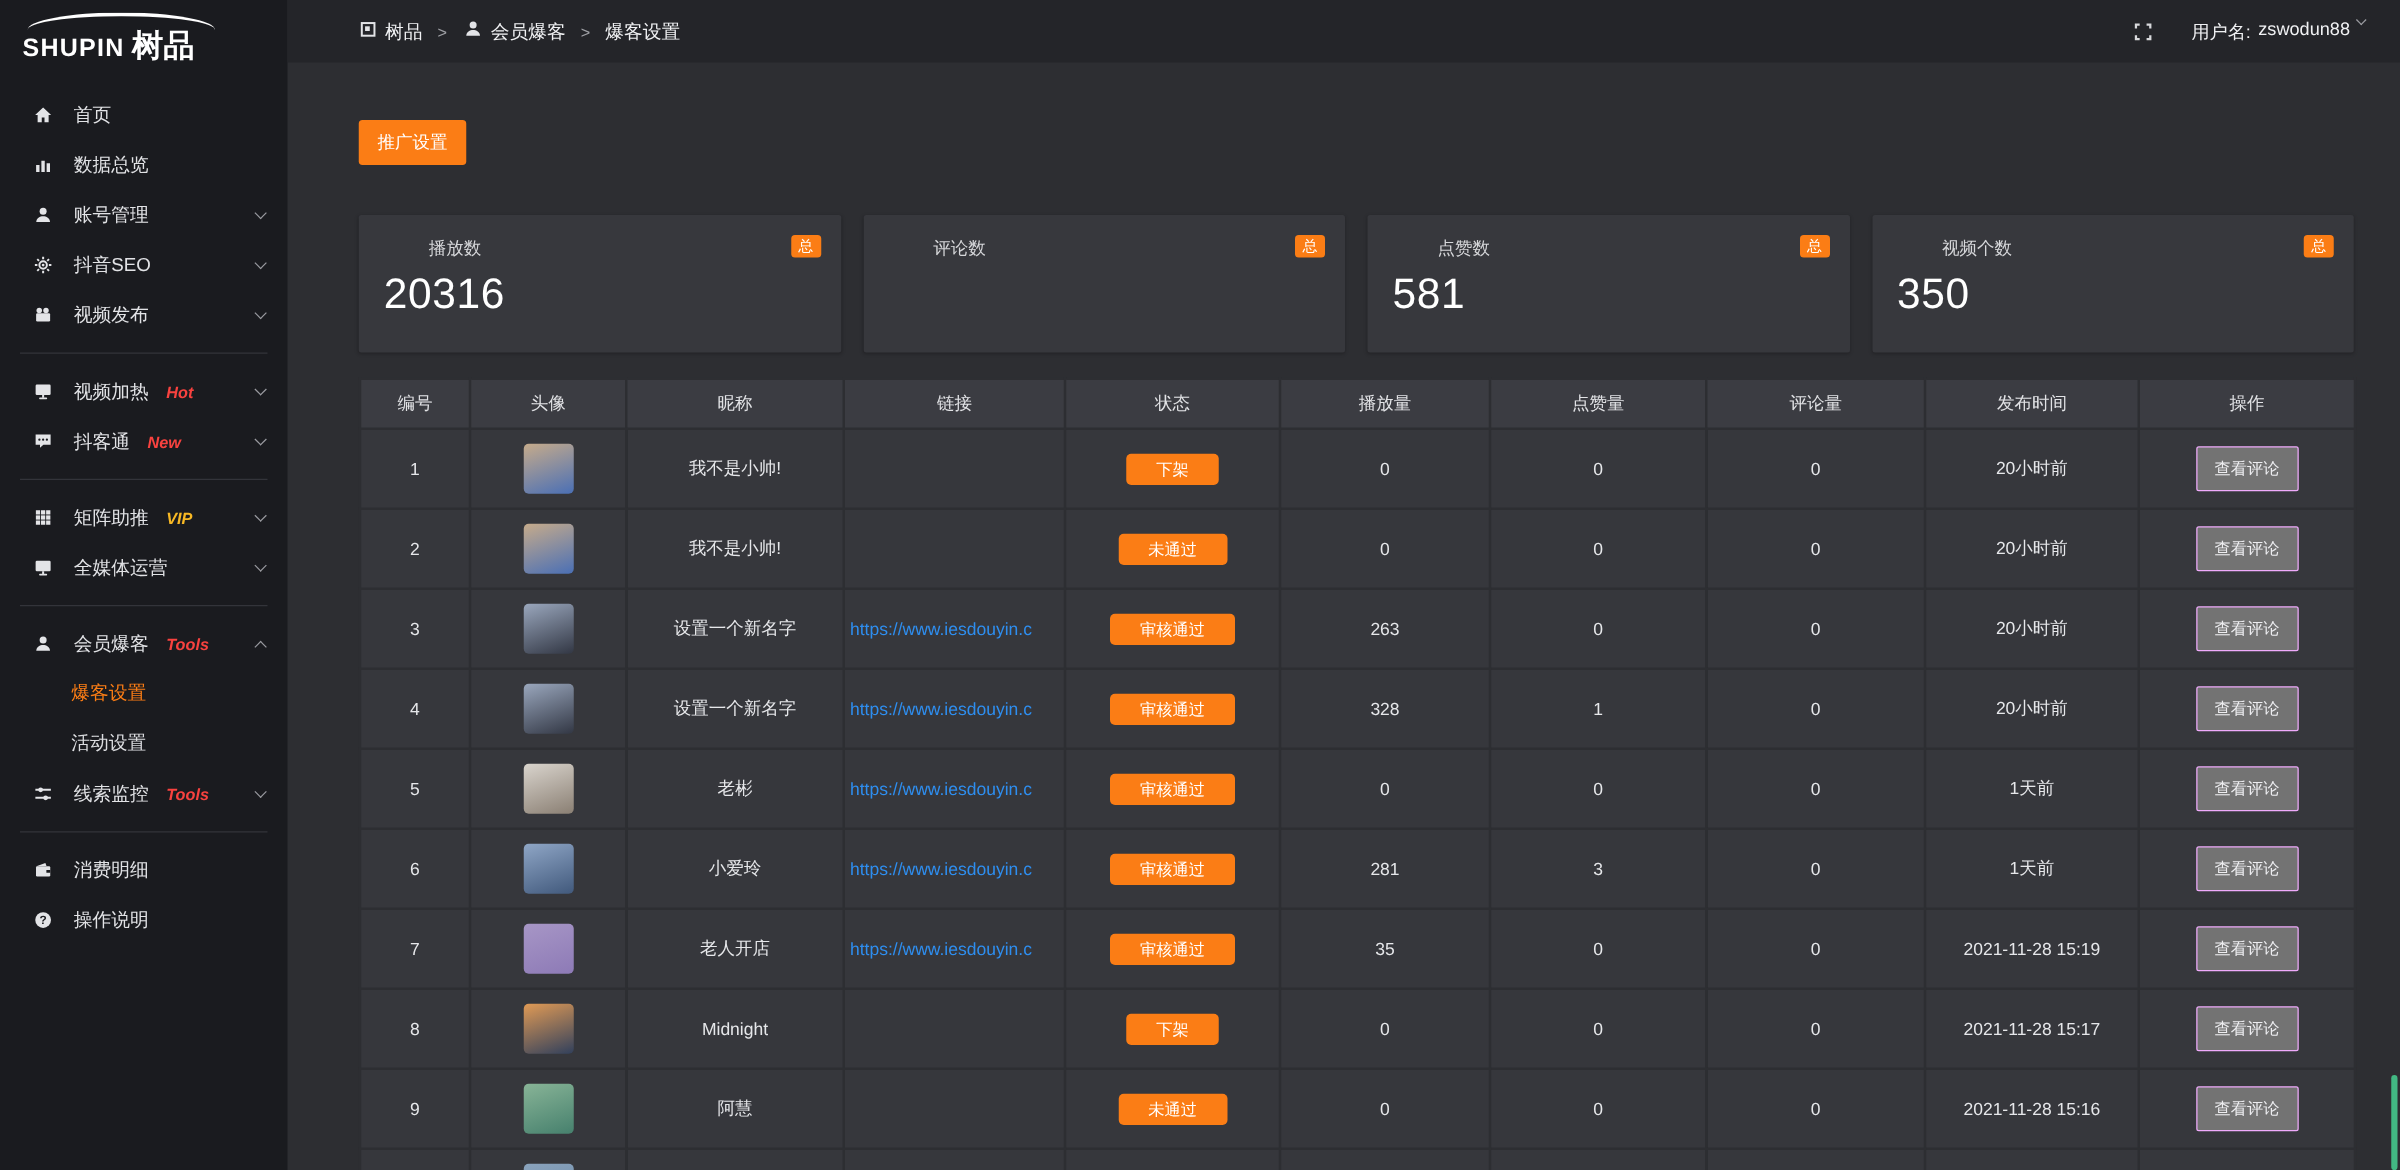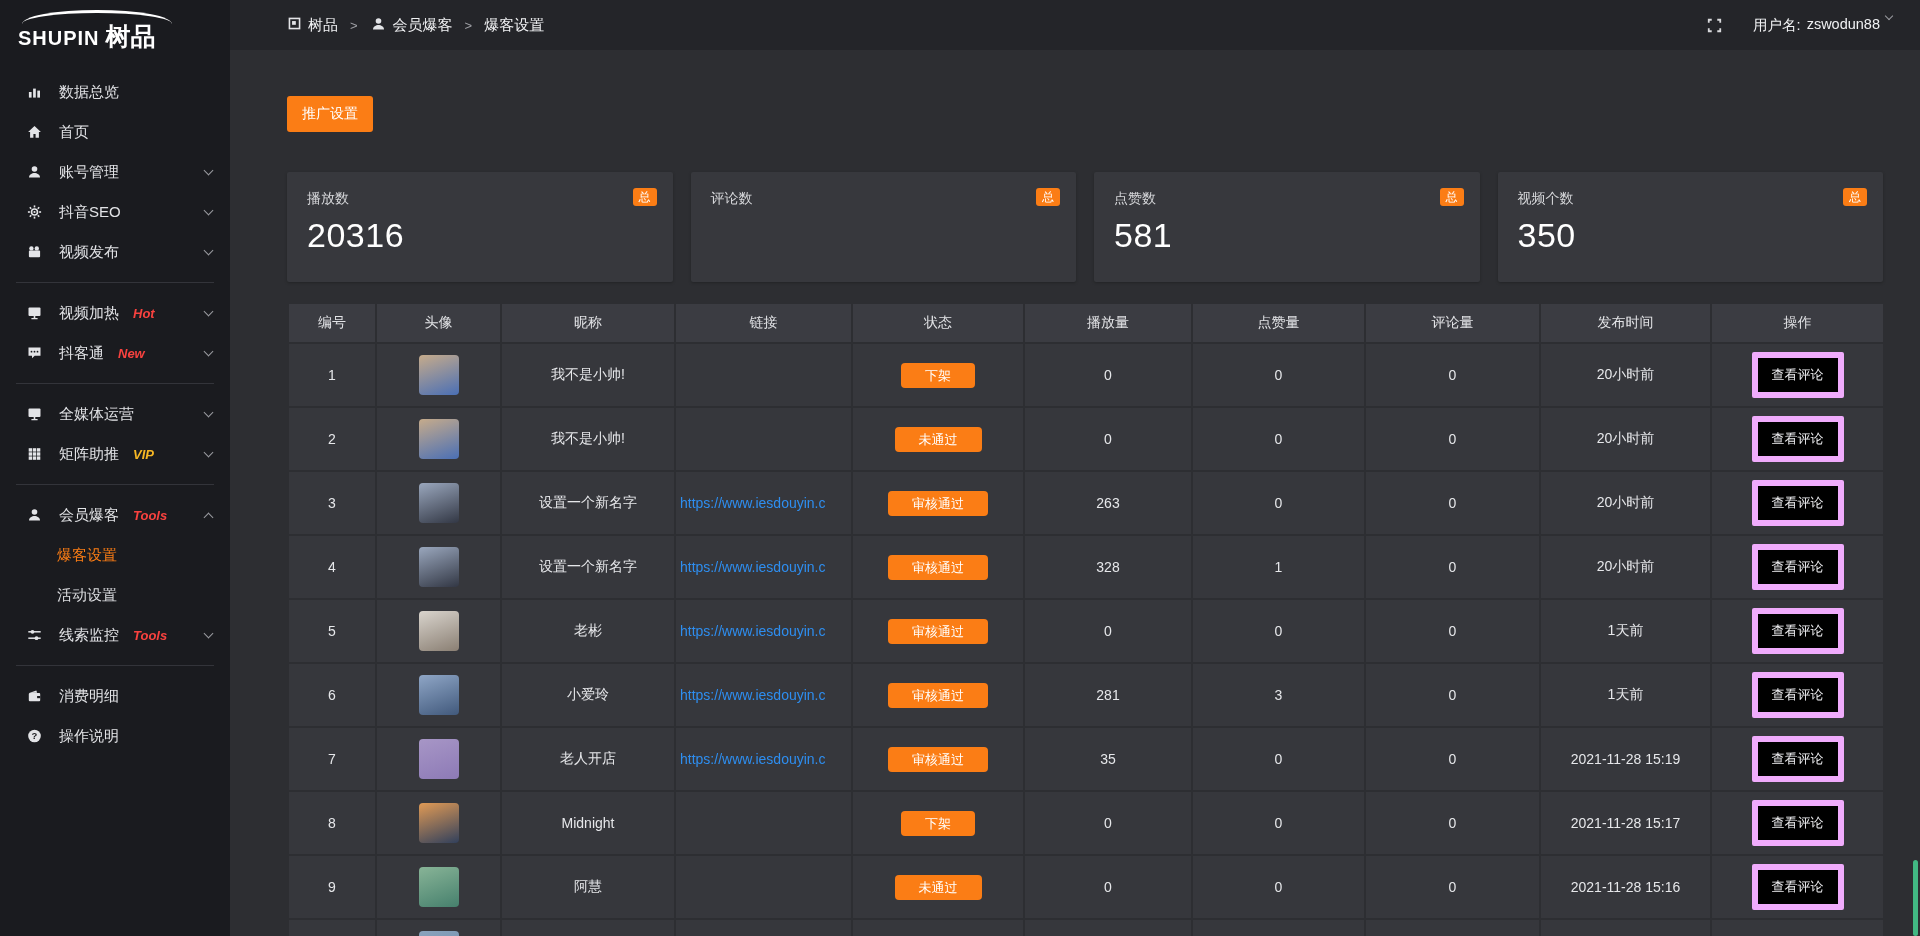--- a/index.html
+++ b/index.html
@@ -52,65 +52,65 @@
   .topbar-right{display:flex;align-items:center;gap:30px;}
   .fs-icon{display:inline-flex;cursor:pointer;}
   .user{display:flex;gap:6px;font-size:14.5px;color:#f0f1f3;cursor:pointer;}
   .user .chev{width:6px;height:6px;}
 
   
   .content{flex:1;padding:0 37px 0 57px;overflow:hidden;}
   .promo-btn{margin-top:46px;background:var(--accent);color:#fff;border:none;border-radius:3px;font-size:14px;padding:9px 15px;cursor:pointer;font-family:inherit;}
   .cards{display:flex;gap:18px;margin-top:40px;}
   .card{flex:1;height:110px;background:var(--bg-card);border-radius:2px;position:relative;padding:18px 20px 0 20px;box-shadow:0 1px 3px rgba(0,0,0,.25);}
-  .card .c-label{font-size:14px;color:#d6d7da;}
+  .card .c-label{font-size:14px;color:#d6d7da;margin-left:36px;}
   .card .c-badge{position:absolute;right:16px;top:16px;background:var(--accent);color:#fff;font-size:12px;padding:3px 6px;border-radius:3px;line-height:1;}
   .card .c-value{font-size:34px;color:#fff;margin-top:8px;letter-spacing:.5px;}
 
   
   table{width:100%;margin-top:20px;border-collapse:collapse;table-layout:fixed;}
   th{height:40px;background:var(--bg-thead);font-size:14px;font-weight:normal;color:#e2e3e6;border:2px solid var(--bg-content);}
   td{height:64px;background:var(--bg-row);font-size:14px;color:#e6e7ea;text-align:center;border:2px solid var(--bg-content);overflow:hidden;}
   td.link-cell{text-align:left;padding:0 4px;}
   .link{color:var(--link);white-space:nowrap;display:block;overflow:hidden;cursor:pointer;}
   .avatar{width:40px;height:40px;border-radius:4px;margin:0 auto;}
   .badge{display:inline-block;background:var(--accent);color:#fff;font-size:13px;padding:6px 24px;border-radius:4px;line-height:1;white-space:nowrap;}
-  .action-btn{background:#000000;border:6px solid #f0abfc;color:#ededf0;font-size:13px;padding:8px 14px;border-radius:2px;cursor:pointer;white-space:nowrap;font-family:inherit;}
+  .action-btn{background:#737373;border:1px solid #f0abfc;color:#ededf0;font-size:13px;padding:8px 14px;border-radius:2px;cursor:pointer;white-space:nowrap;font-family:inherit;}
 
   
   .scroll-thumb{position:absolute;right:2px;top:860px;width:5px;height:76px;background:var(--green);border-radius:3px;}
 </style>
 </head>
 <body>
 
 <div class="app">
 
   <aside class="sidebar">
     <div class="logo">
       <div class="logo-arc"></div>
       <span class="logo-en">SHUPIN</span><span class="logo-cn">树品</span>
     </div>
     <nav class="side-nav" id="side-nav">
         <div class="side-item">
           <span class="ic">
             <svg width="17" height="16" viewBox="0 0 16 16" fill="#e3e4e7">
+              <path d="M8 2 1.6 8h2v5.8h3.3V9.9h2.2v3.9h3.3V8h2z"></path>
+            </svg>
+          </span>
+          <span class="lbl">首页</span>
+        </div>
+        <div class="side-item">
+          <span class="ic">
+            <svg width="17" height="16" viewBox="0 0 16 16" fill="#e3e4e7">
               <rect x="2.4" y="8" width="2.7" height="5.6"></rect>
               <rect x="6.6" y="4.6" width="2.7" height="9"></rect>
               <rect x="10.8" y="6.6" width="2.7" height="7"></rect>
             </svg>
           </span>
           <span class="lbl">数据总览</span>
-        </div>
-        <div class="side-item">
-          <span class="ic">
-            <svg width="17" height="16" viewBox="0 0 16 16" fill="#e3e4e7">
-              <path d="M8 2 1.6 8h2v5.8h3.3V9.9h2.2v3.9h3.3V8h2z"></path>
-            </svg>
-          </span>
-          <span class="lbl">首页</span>
         </div>
         <div class="side-item">
           <span class="ic">
             <svg width="17" height="16" viewBox="0 0 16 16" fill="#e3e4e7">
               <circle cx="8" cy="5" r="2.8"></circle>
               <path d="M2.5 13.6c0-3.1 3-4.6 5.5-4.6s5.5 1.5 5.5 4.6z"></path>
             </svg>
           </span>
           <span class="lbl">账号管理</span>
           <span class="chev down"></span>
@@ -171,46 +171,46 @@
             </svg>
           </span>
           <span class="lbl">抖客通</span>
           <span class="tag tag-red">New</span>
           <span class="chev down"></span>
         </div>
         <div class="side-divider"></div>
         <div class="side-item">
           <span class="ic">
             <svg width="17" height="16" viewBox="0 0 16 16" fill="#e3e4e7">
-              <rect x="2" y="2.6" width="12" height="8.4" rx="1"></rect>
-              <rect x="7.2" y="11" width="1.6" height="2.2"></rect>
-              <rect x="4.8" y="13" width="6.4" height="1.3" rx=".6"></rect>
-            </svg>
-          </span>
-          <span class="lbl">全媒体运营</span>
-          <span class="chev down"></span>
-        </div>
-        <div class="side-item">
-          <span class="ic">
-            <svg width="17" height="16" viewBox="0 0 16 16" fill="#e3e4e7">
               <g>
                 <rect x="2.2" y="2.2" width="3.4" height="3.4"></rect>
                 <rect x="6.3" y="2.2" width="3.4" height="3.4"></rect>
                 <rect x="10.4" y="2.2" width="3.4" height="3.4"></rect>
                 <rect x="2.2" y="6.3" width="3.4" height="3.4"></rect>
                 <rect x="6.3" y="6.3" width="3.4" height="3.4"></rect>
                 <rect x="10.4" y="6.3" width="3.4" height="3.4"></rect>
                 <rect x="2.2" y="10.4" width="3.4" height="3.4"></rect>
                 <rect x="6.3" y="10.4" width="3.4" height="3.4"></rect>
                 <rect x="10.4" y="10.4" width="3.4" height="3.4"></rect>
               </g>
             </svg>
           </span>
           <span class="lbl">矩阵助推</span>
           <span class="tag tag-gold">VIP</span>
+          <span class="chev down"></span>
+        </div>
+        <div class="side-item">
+          <span class="ic">
+            <svg width="17" height="16" viewBox="0 0 16 16" fill="#e3e4e7">
+              <rect x="2" y="2.6" width="12" height="8.4" rx="1"></rect>
+              <rect x="7.2" y="11" width="1.6" height="2.2"></rect>
+              <rect x="4.8" y="13" width="6.4" height="1.3" rx=".6"></rect>
+            </svg>
+          </span>
+          <span class="lbl">全媒体运营</span>
           <span class="chev down"></span>
         </div>
         <div class="side-divider"></div>
         <div class="side-item">
           <span class="ic">
             <svg width="17" height="16" viewBox="0 0 16 16" fill="#e3e4e7">
               <circle cx="8" cy="5" r="2.8"></circle>
               <path d="M2.5 13.6c0-3.1 3-4.6 5.5-4.6s5.5 1.5 5.5 4.6z"></path>
             </svg>
           </span>

